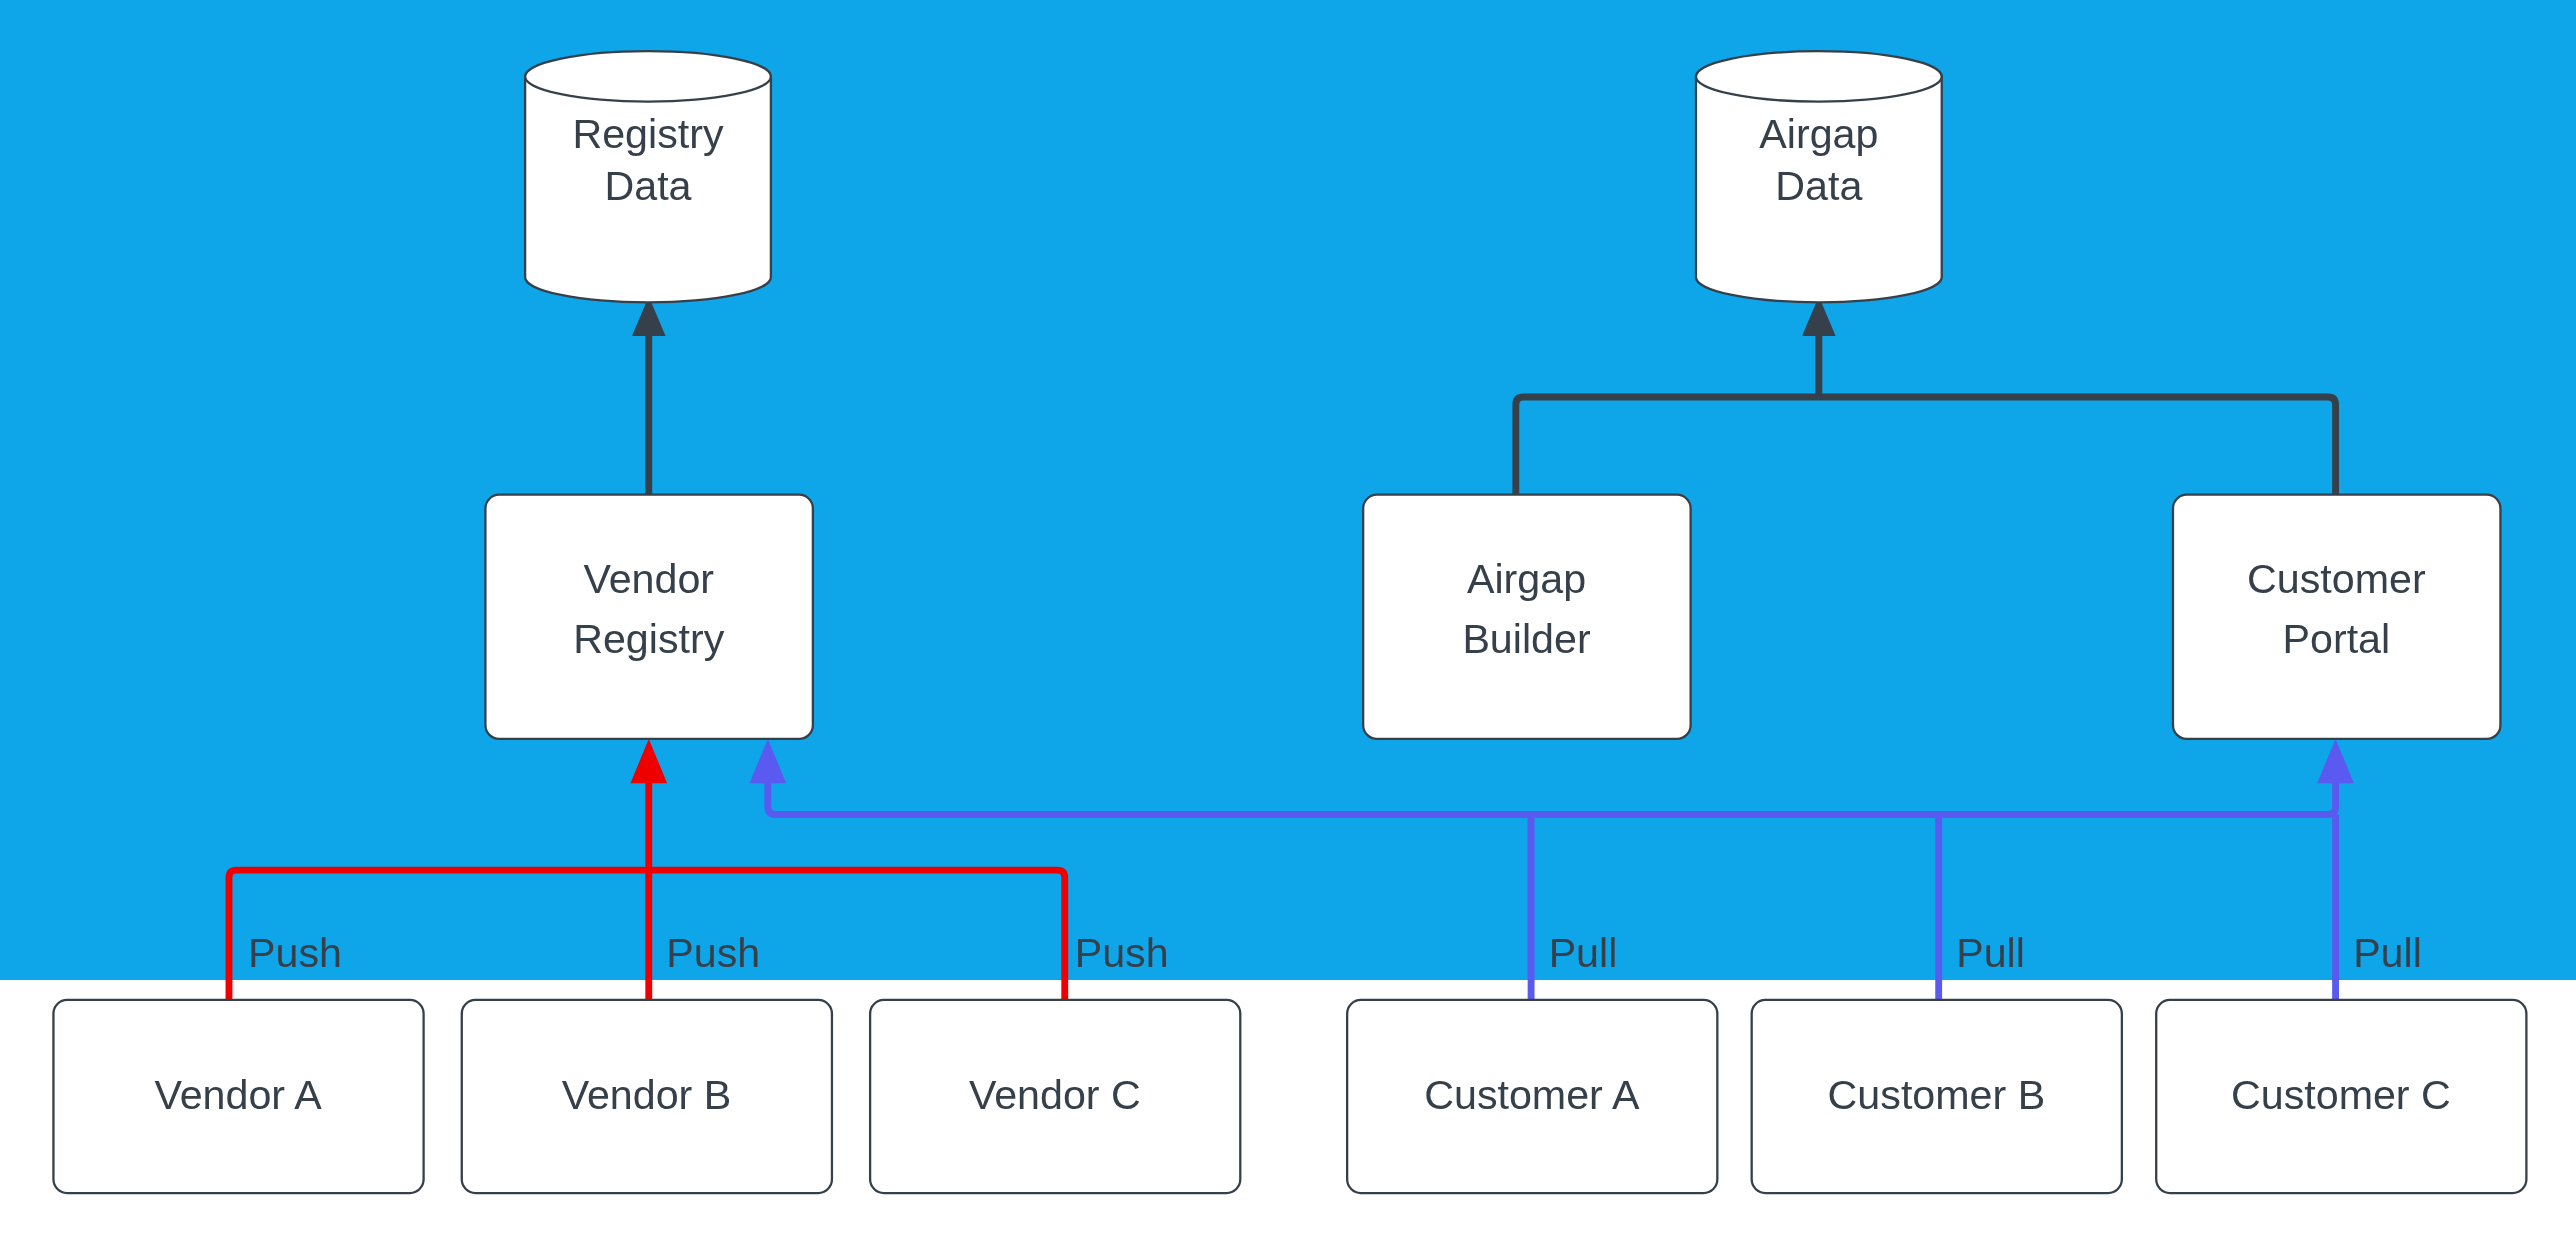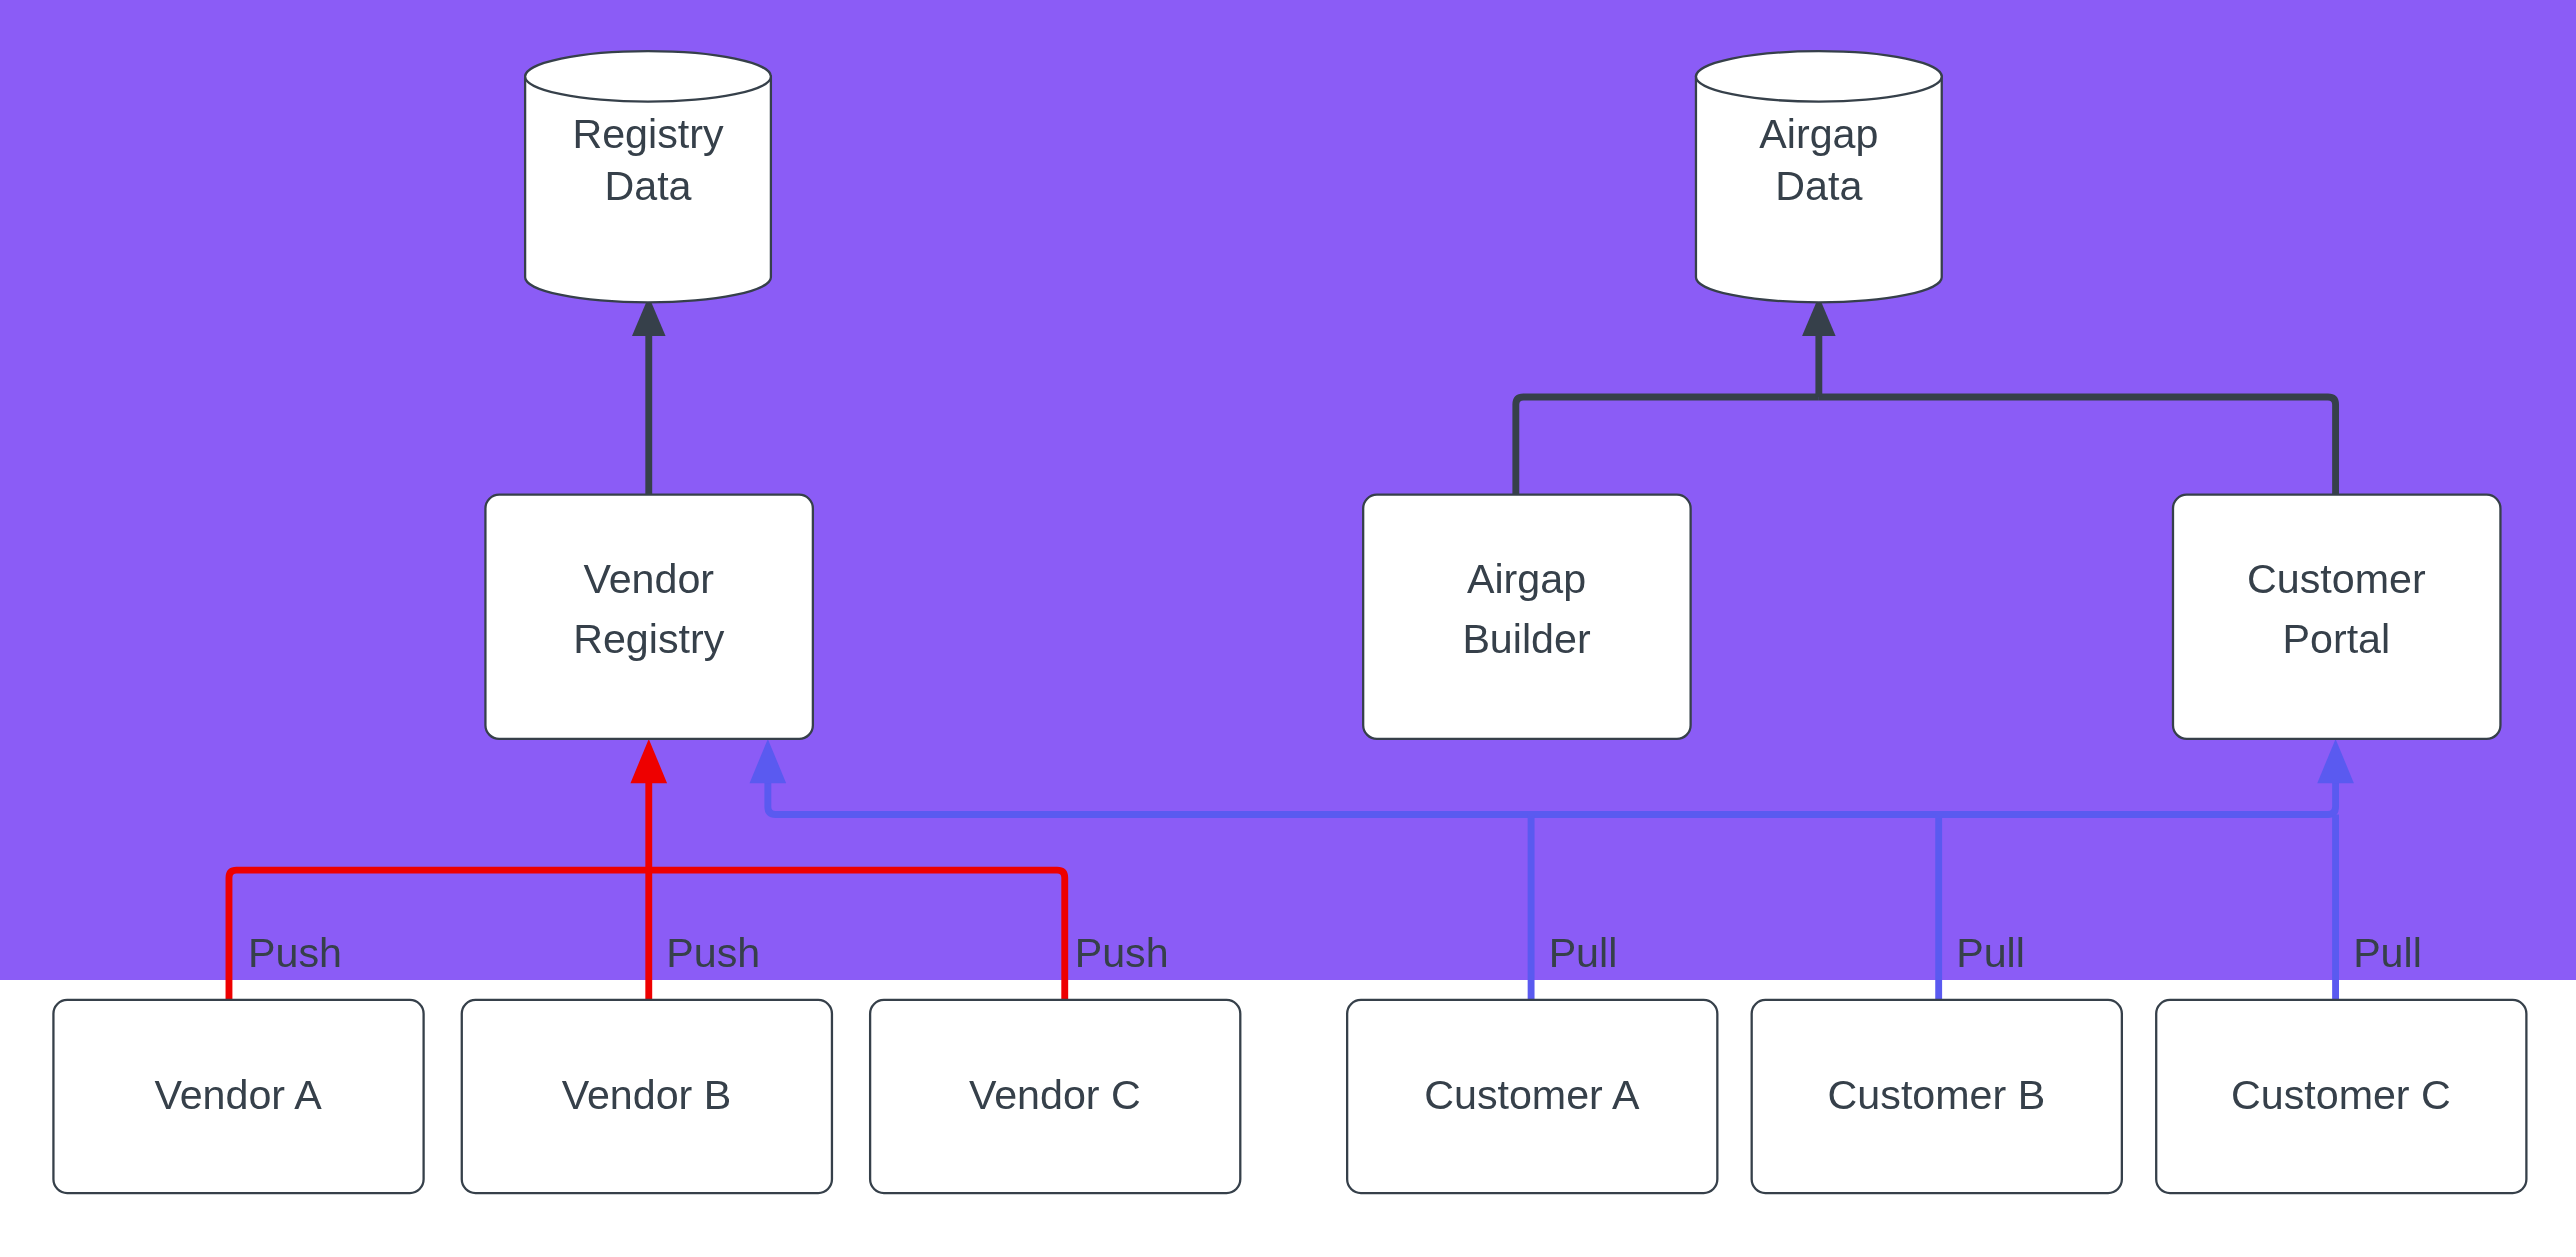--- a/index.html
+++ b/index.html
@@ -10,21 +10,21 @@
   body {
     width: 2576px;
     height: 1258px;
     overflow: hidden;
     font-family: "Liberation Sans", sans-serif;
   }
   #diagram-root {
     position: relative;
     width: 2576px;
     height: 980px;
-    background: #8b5cf6;
+    background: #0ea5e9;
   }
   svg#diagram-svg {
     display: block;
     width: 2576px;
     height: 1258px;
   }
   .node-shape {
     fill: #ffffff;
     stroke: #36404a;
     stroke-width: 3;

